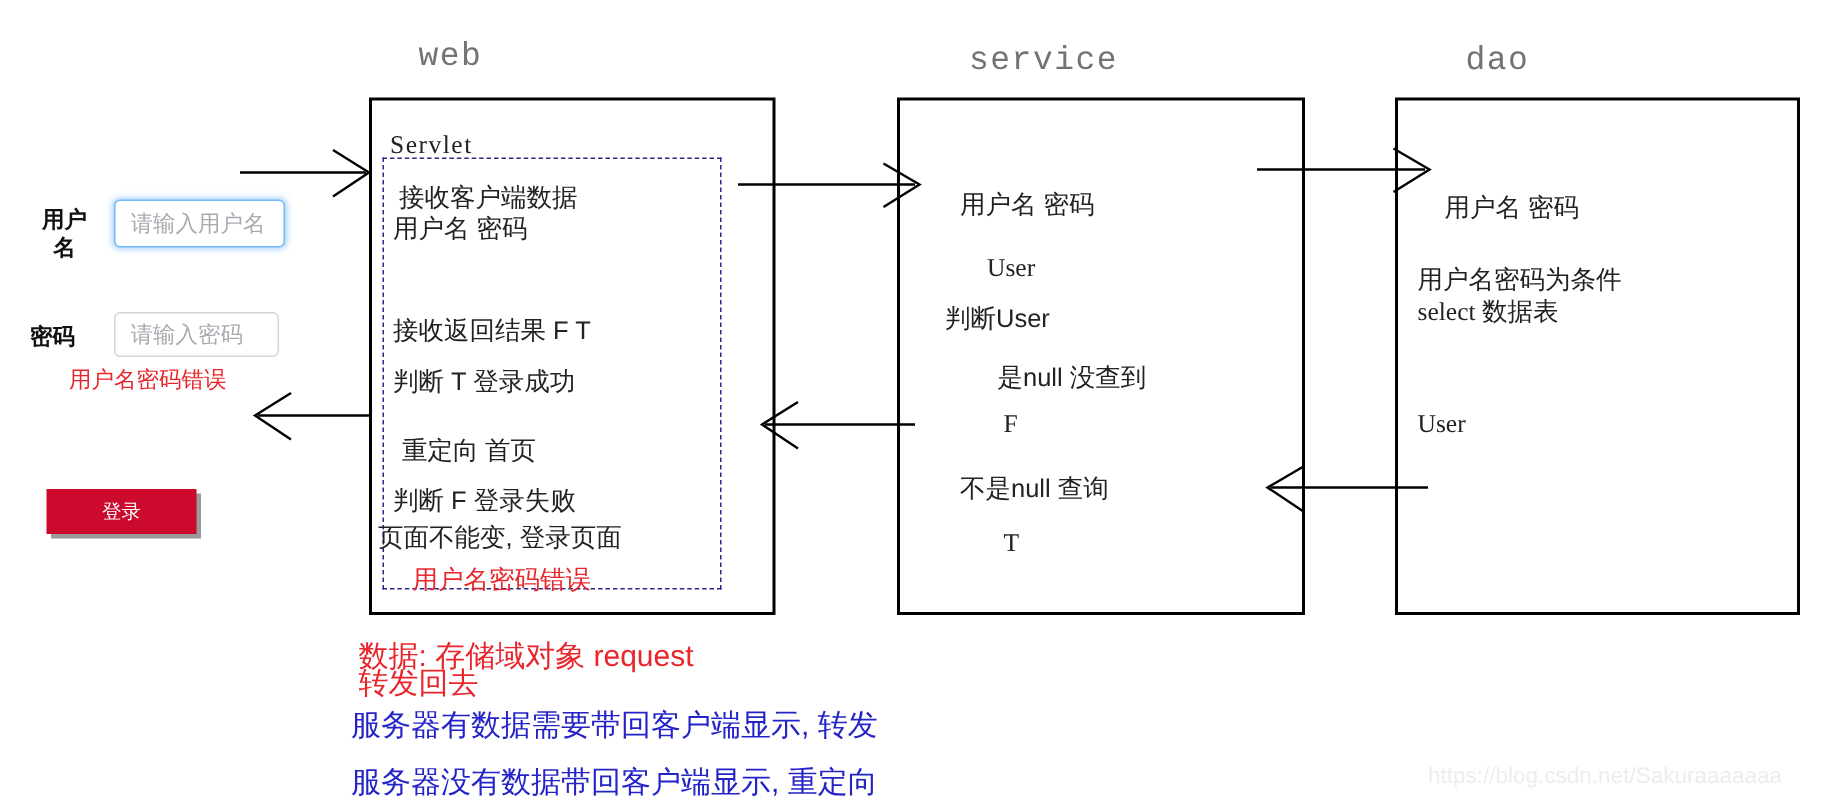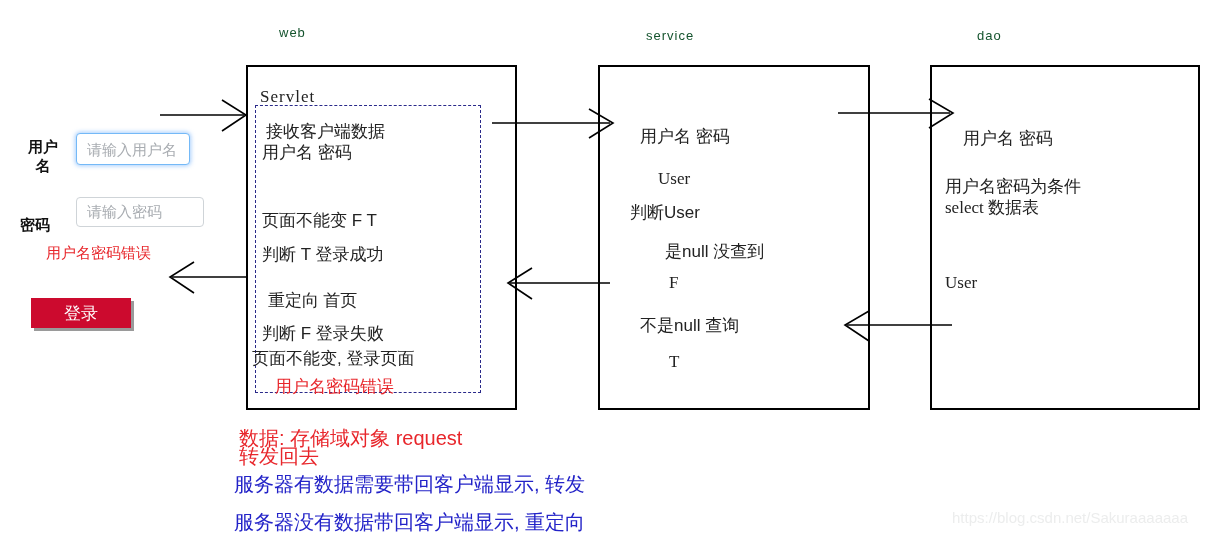--- a/index.html
+++ b/index.html
@@ -15,23 +15,23 @@
     position: relative;
     width: 1214px;
     height: 534px;
     background: #ffffff;
     overflow: hidden;
   }
   .abs { position: absolute; }
 
   
   .col-header {
-    font-family: Liberation Sans, sans-serif;
-    font-size: 13px;
-    color: #14532d;
+    font-family: Liberation Mono, monospace;
+    font-size: 22px;
+    color: #737373;
     letter-spacing: 1px;
     white-space: nowrap;
   }
 
   
   .layer-box {
     border: 2px solid #000000;
     box-sizing: border-box;
     background: transparent;
   }
@@ -85,24 +85,25 @@
     font-size: 15px;
     color: #e8262b;
     white-space: nowrap;
   }
   .login-btn {
     box-sizing: border-box;
     background: #cc0a2e;
     border: none;
     color: #ffffff;
     font-family: "Liberation Sans", sans-serif;
-    font-size: 17px;
+    font-size: 13px;
     cursor: pointer;
     box-shadow: 3px 3px 0 0 #9a9a9a;
     padding: 0;
+    margin-top: 28px;
   }
 
   
   .note {
     font-family: "Liberation Sans", sans-serif;
     font-size: 20px;
     line-height: 1.1;
     white-space: nowrap;
   }
   .note.red  { color: #e8262b; }
@@ -136,36 +137,36 @@
 
     <div class="abs form-label" style="left:20px; top:18px; width:46px;">
       <div>用户</div>
       <div>名</div>
     </div>
 
     <input class="abs text-input focused" type="text" style="left: 76px; top: 13px; width: 114px; height: 32px;" placeholder="请输入用户名">
 
     <div class="abs form-label" style="left:20px; top:84px;margin-top:12px;">密码</div>
 
-    <input class="abs text-input" type="text" style="left: 76px; top: 77px; width: 128px; height: 30px; font-family: Liberation Serif, serif;" placeholder="请输入密码">
+    <input class="abs text-input" type="text" style="left: 76px; top: 88px; width: 110px; height: 30px;" placeholder="请输入密码">
 
     <div class="abs error-msg" style="left:46px; top:124px;">用户名密码错误</div>
 
     <button class="abs login-btn" style="left:31px; top:178px; width:100px; height:30px;">登录</button>
   </div>
 
   <div class="abs layer-box" style="left:246px; top:65px; width:271px; height:345px;"></div>
 
   <div class="abs box-text" style="left:260px; top:88px; font-family:'Liberation Serif', serif; letter-spacing:1px;">Servlet</div>
 
   <div class="abs dashed-box" style="left:255px; top:105px; width:226px; height:288px;"></div>
 
   <div class="abs box-text" style="left:266px; top:123px;">接收客户端数据</div>
   <div class="abs box-text" style="left:262px; top:144px;">用户名 密码</div>
-  <div class="abs box-text" style="left:262px; top:212px;">页面不能变 F   T</div>
+  <div class="abs box-text" style="left:262px; top:212px;">接收返回结果 F   T</div>
   <div class="abs box-text" style="left:262px; top:246px;">判断 T  登录成功</div>
   <div class="abs box-text" style="left:268px; top:292px;font-family:Liberation Serif, serif;">重定向 首页</div>
   <div class="abs box-text" style="left:262px; top:325px;">判断 F  登录失败</div>
   <div class="abs box-text" style="left:252px; top:350px;">页面不能变, 登录页面</div>
   <div class="abs box-text red" style="left:275px; top:378px;">用户名密码错误</div>
 
   <div class="abs layer-box" style="left:598px; top:65px; width:272px; height:345px;"></div>
 
   <div class="abs box-text" style="left:640px; top:128px;">用户名 密码</div>
   <div class="abs box-text mono" style="left:658px; top:170px;">User</div>

